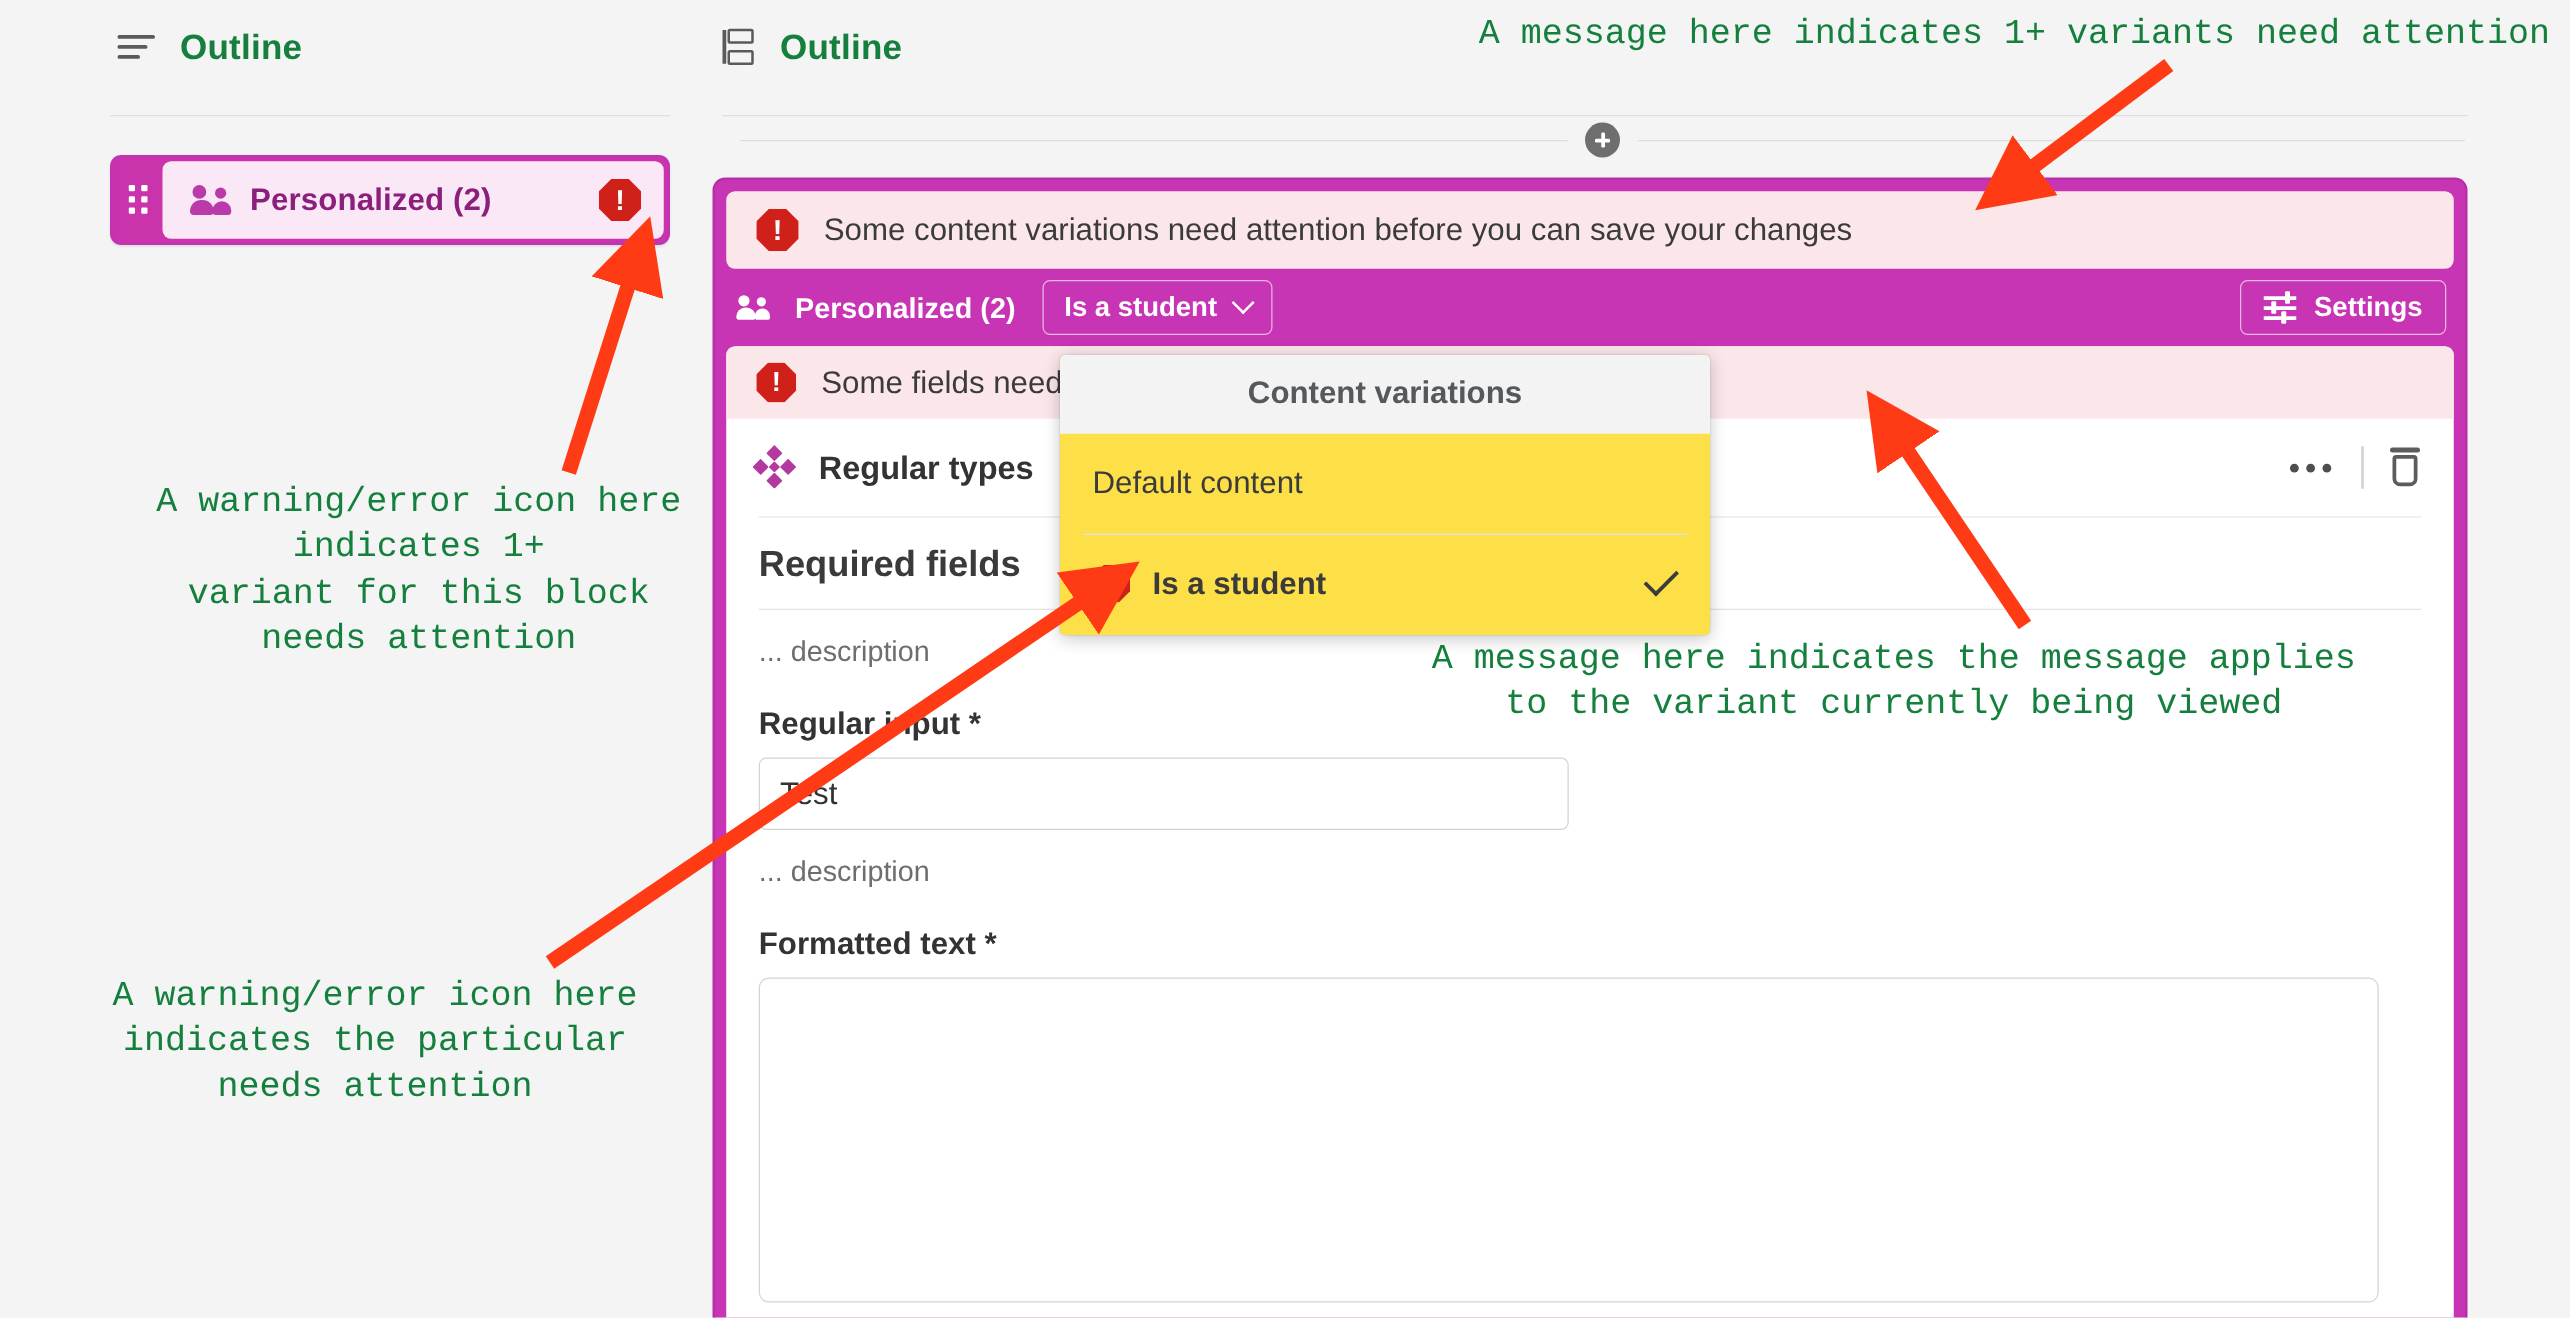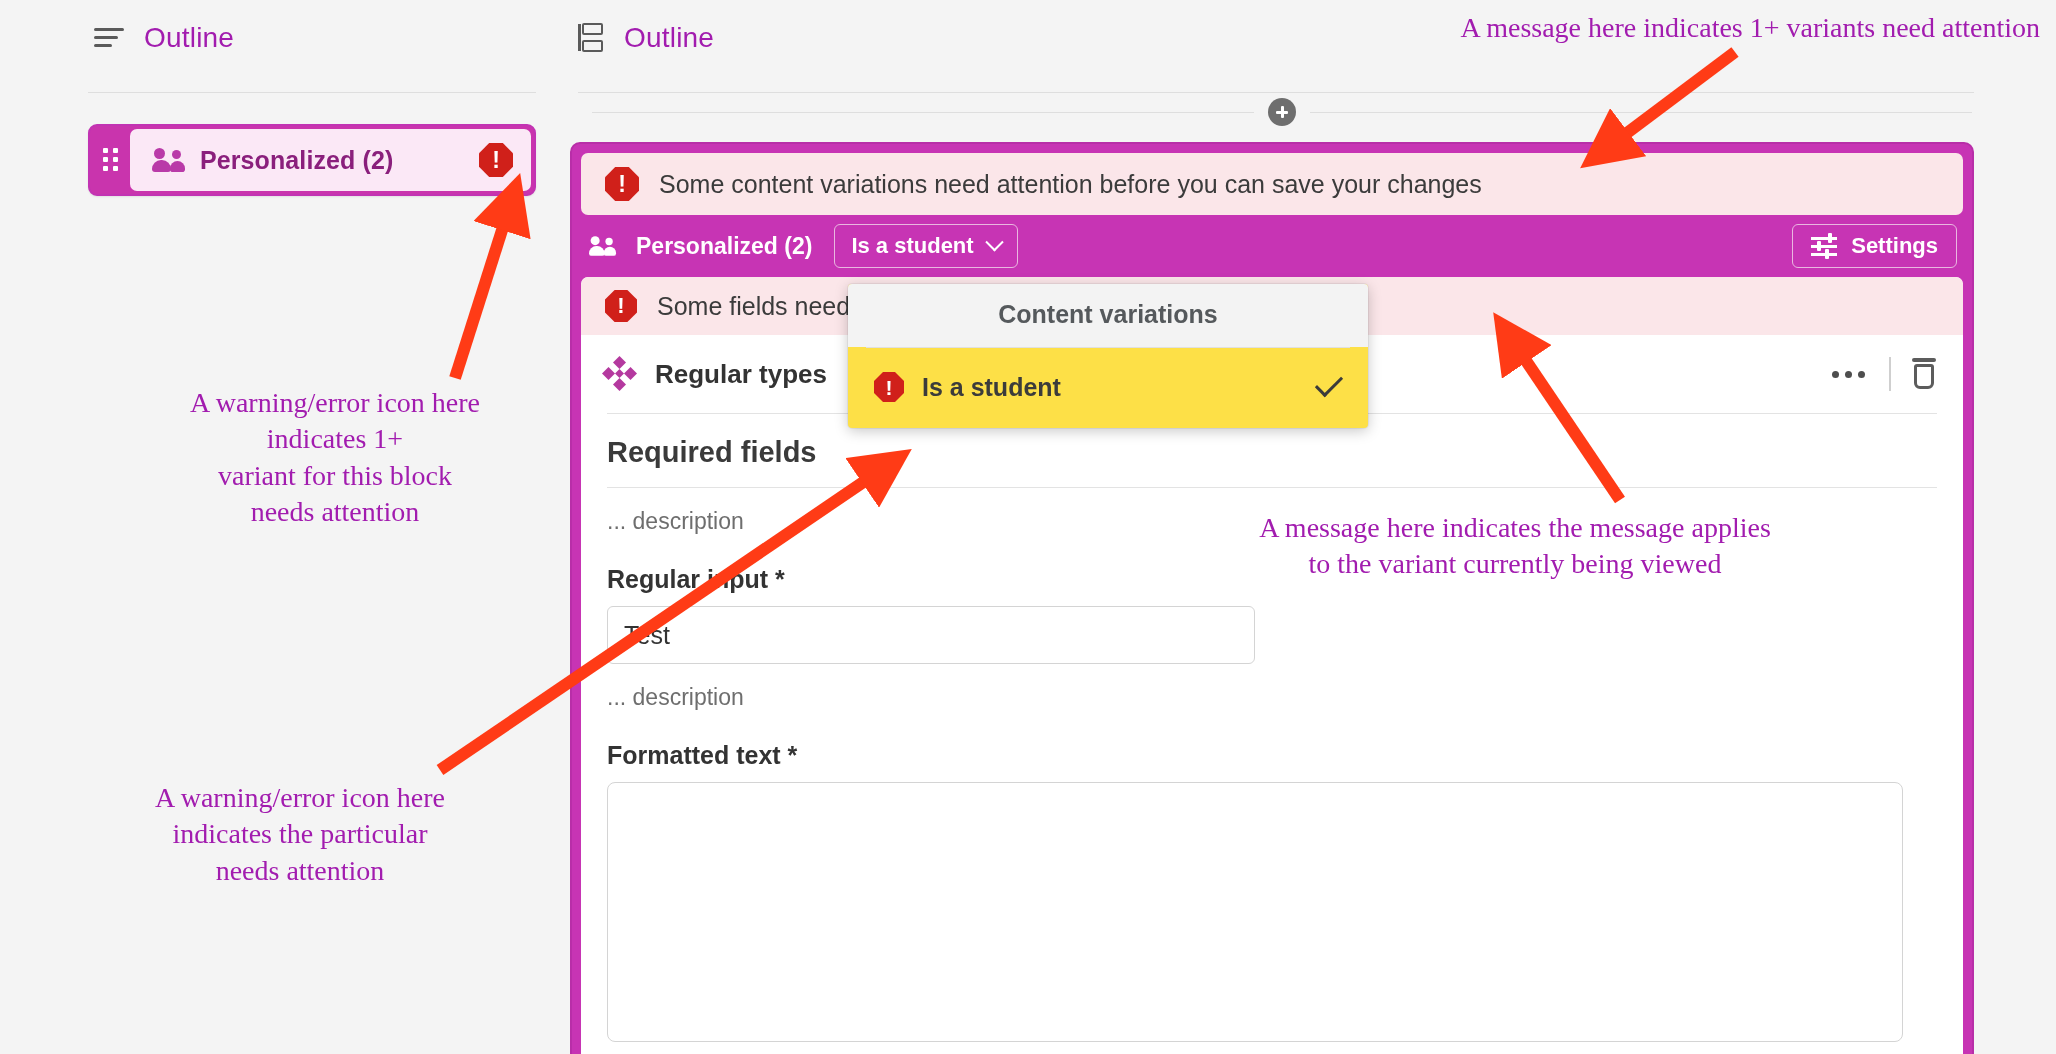--- a/index.html
+++ b/index.html
@@ -10,21 +10,21 @@
     overflow: hidden;
   }
   #root { position: relative; width: 2056px; height: 1054px; }
 
   
   .col-head {
     position: absolute;
     display: flex; align-items: center; gap: 20px;
   }
   .col-head-label {
-    font-size: 28px; color: #a21caf; font-weight: 400;
+    font-size: 28px; color: #15803d; font-weight: 700;
     letter-spacing: .2px;
   }
   .rule {
     position: absolute; height: 1px; background: #dedede;
   }
 
   
   .ico-outline { width: 30px; height: 22px; position: relative; }
   .ico-outline i {
     position: absolute; left: 0; height: 3px; background: #5a5a5a; border-radius: 2px;
@@ -233,23 +233,23 @@
   .menu-item.sel { font-weight: 700; }
   .menu-sep { height: 1px; background: #e0e0e0; margin: 0 18px; }
   .check {
     margin-left: auto; width: 26px; height: 14px;
     border-left: 3px solid #3b3b3b; border-bottom: 3px solid #3b3b3b;
     transform: rotate(-45deg); margin-bottom: 8px;
   }
 
   
   .anno {
-    position: absolute; color: #a21caf; font-size: 28px; line-height: 1.3;
+    position: absolute; color: #15803d; font-size: 28px; line-height: 1.3;
     text-align: center; white-space: pre-line;
-    font-family: Liberation Serif, serif;
+    font-family: Liberation Mono, monospace;
   }
   svg.arrows { position: absolute; left: 0; top: 0; width: 2056px; height: 1054px;
                pointer-events: none; z-index: 60; }
 </style>
 </head>
 <body>
 
 <div id="root">
 
   <div class="col-head" style="left:94px; top:22px;">
@@ -377,20 +377,23 @@
         <div class="desc">... description</div>
 
         <div class="flabel">Formatted text *</div>
         <textarea class="ftextarea" style=""></textarea>
       </div>
     </div>
   </div>
 
   <div id="variations-menu">
     <div class="menu-head">Content variations</div>
+    <div class="menu-item">
+      <span>Default content</span>
+    </div>
     <div class="menu-sep"></div>
     <div class="menu-item sel">
       <span class="ico-error" style="width:30px;height:30px;font-size:21px">!</span>
       <span>Is a student</span>
       <span class="check"></span>
     </div>
   </div>
 
   <div class="anno" style="left:1168px; top:10px; width:872px; text-align:right;">A message here indicates 1+ variants need attention</div>
 

